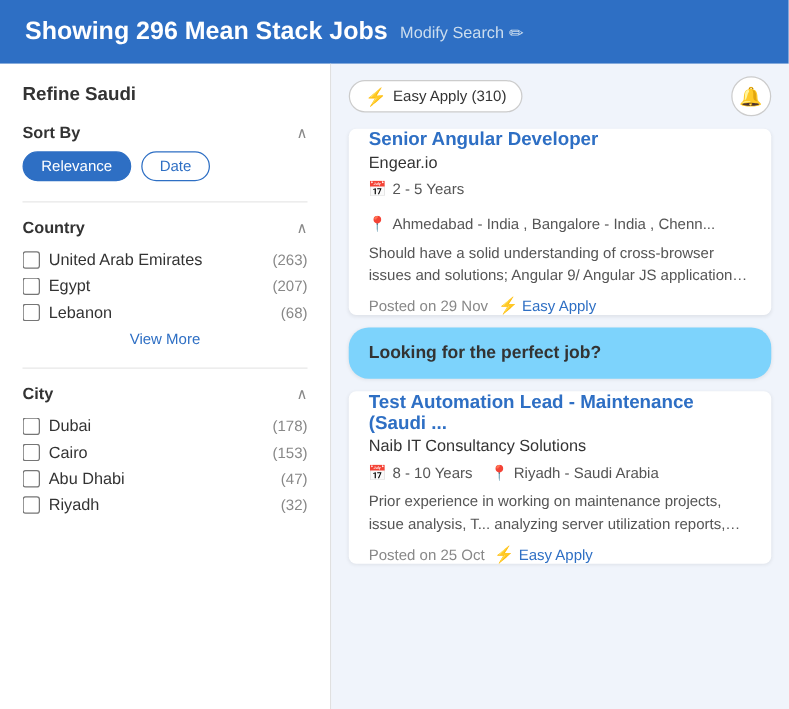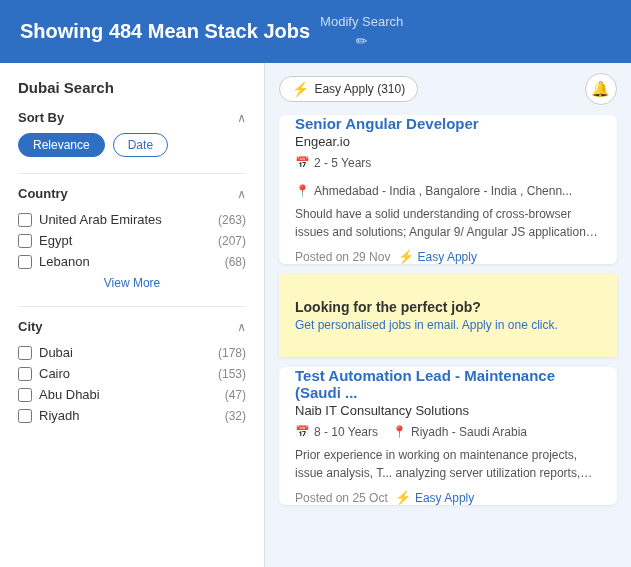--- a/index.html
+++ b/index.html
@@ -27,21 +27,20 @@
       color: #fff;
     }
     .header-modify {
       font-size: 13px;
       color: #cde;
       cursor: pointer;
       display: flex;
       align-items: center;
       gap: 4px;
       white-space: nowrap;
-      flex-direction: column;
     }
     .header-modify .pencil-icon {
       font-size: 14px;
       color: #cde;
     }
 
     
     .main-layout {
       display: flex;
       height: calc(567px - 50px);
@@ -230,52 +229,52 @@
       display: flex;
       align-items: center;
       gap: 3px;
       color: #2e6fc4;
       font-size: 12px;
     }
     .easy-apply-badge .bolt { color: #2e6fc4; font-size: 13px; }
 
     
     .promo-card {
-      background: #fef9c3;
-      border-radius: 0;
-      padding: 25px 16px;
+      background: #7dd3fc;
+      border-radius: 16px;
+      padding: 11px 16px;
       margin-bottom: 10px;
       box-shadow: 0 1px 3px rgba(0,0,0,0.07);
     }
     .promo-title {
       font-size: 14px;
       font-weight: bold;
       color: #333;
       margin-bottom: 3px;
     }
     .promo-desc {
       font-size: 12px;
       color: #2e6fc4;
     }
   </style>
 </head>
 <body>
 
 <div class="header">
-  <span class="header-title">Showing 484 Mean Stack Jobs</span>
+  <span class="header-title">Showing 296 Mean Stack Jobs</span>
   <span class="header-modify">
     <span>Modify Search</span>
     <span class="pencil-icon">✏</span>
   </span>
 </div>
 
 <div class="main-layout">
 
   <div class="sidebar">
-    <div class="sidebar-heading">Dubai Search</div>
+    <div class="sidebar-heading">Refine Saudi</div>
 
     <div class="filter-section">
       <div class="filter-section-header">
         <span class="filter-section-title">Sort By</span>
         <span class="chevron-icon">∧</span>
       </div>
       <div class="sort-buttons">
         <button class="sort-btn active">Relevance</button>
         <button class="sort-btn">Date</button>
       </div>
@@ -366,21 +365,20 @@
         <span>Posted on 29 Nov</span>
         <span class="easy-apply-badge">
           <span class="bolt">⚡</span>
           <span>Easy Apply</span>
         </span>
       </div>
     </div>
 
     <div class="promo-card">
       <div class="promo-title">Looking for the perfect job?</div>
-      <div class="promo-desc">Get personalised jobs in email. Apply in one click.</div>
     </div>
 
     <div class="job-card">
       <div class="job-title">Test Automation Lead - Maintenance (Saudi ...</div>
       <div class="company-name">Naib IT Consultancy Solutions</div>
       <div class="job-meta">
         <div class="job-meta-item">
           <span class="meta-icon">📅</span>
           <span>8 - 10 Years</span>
         </div>

